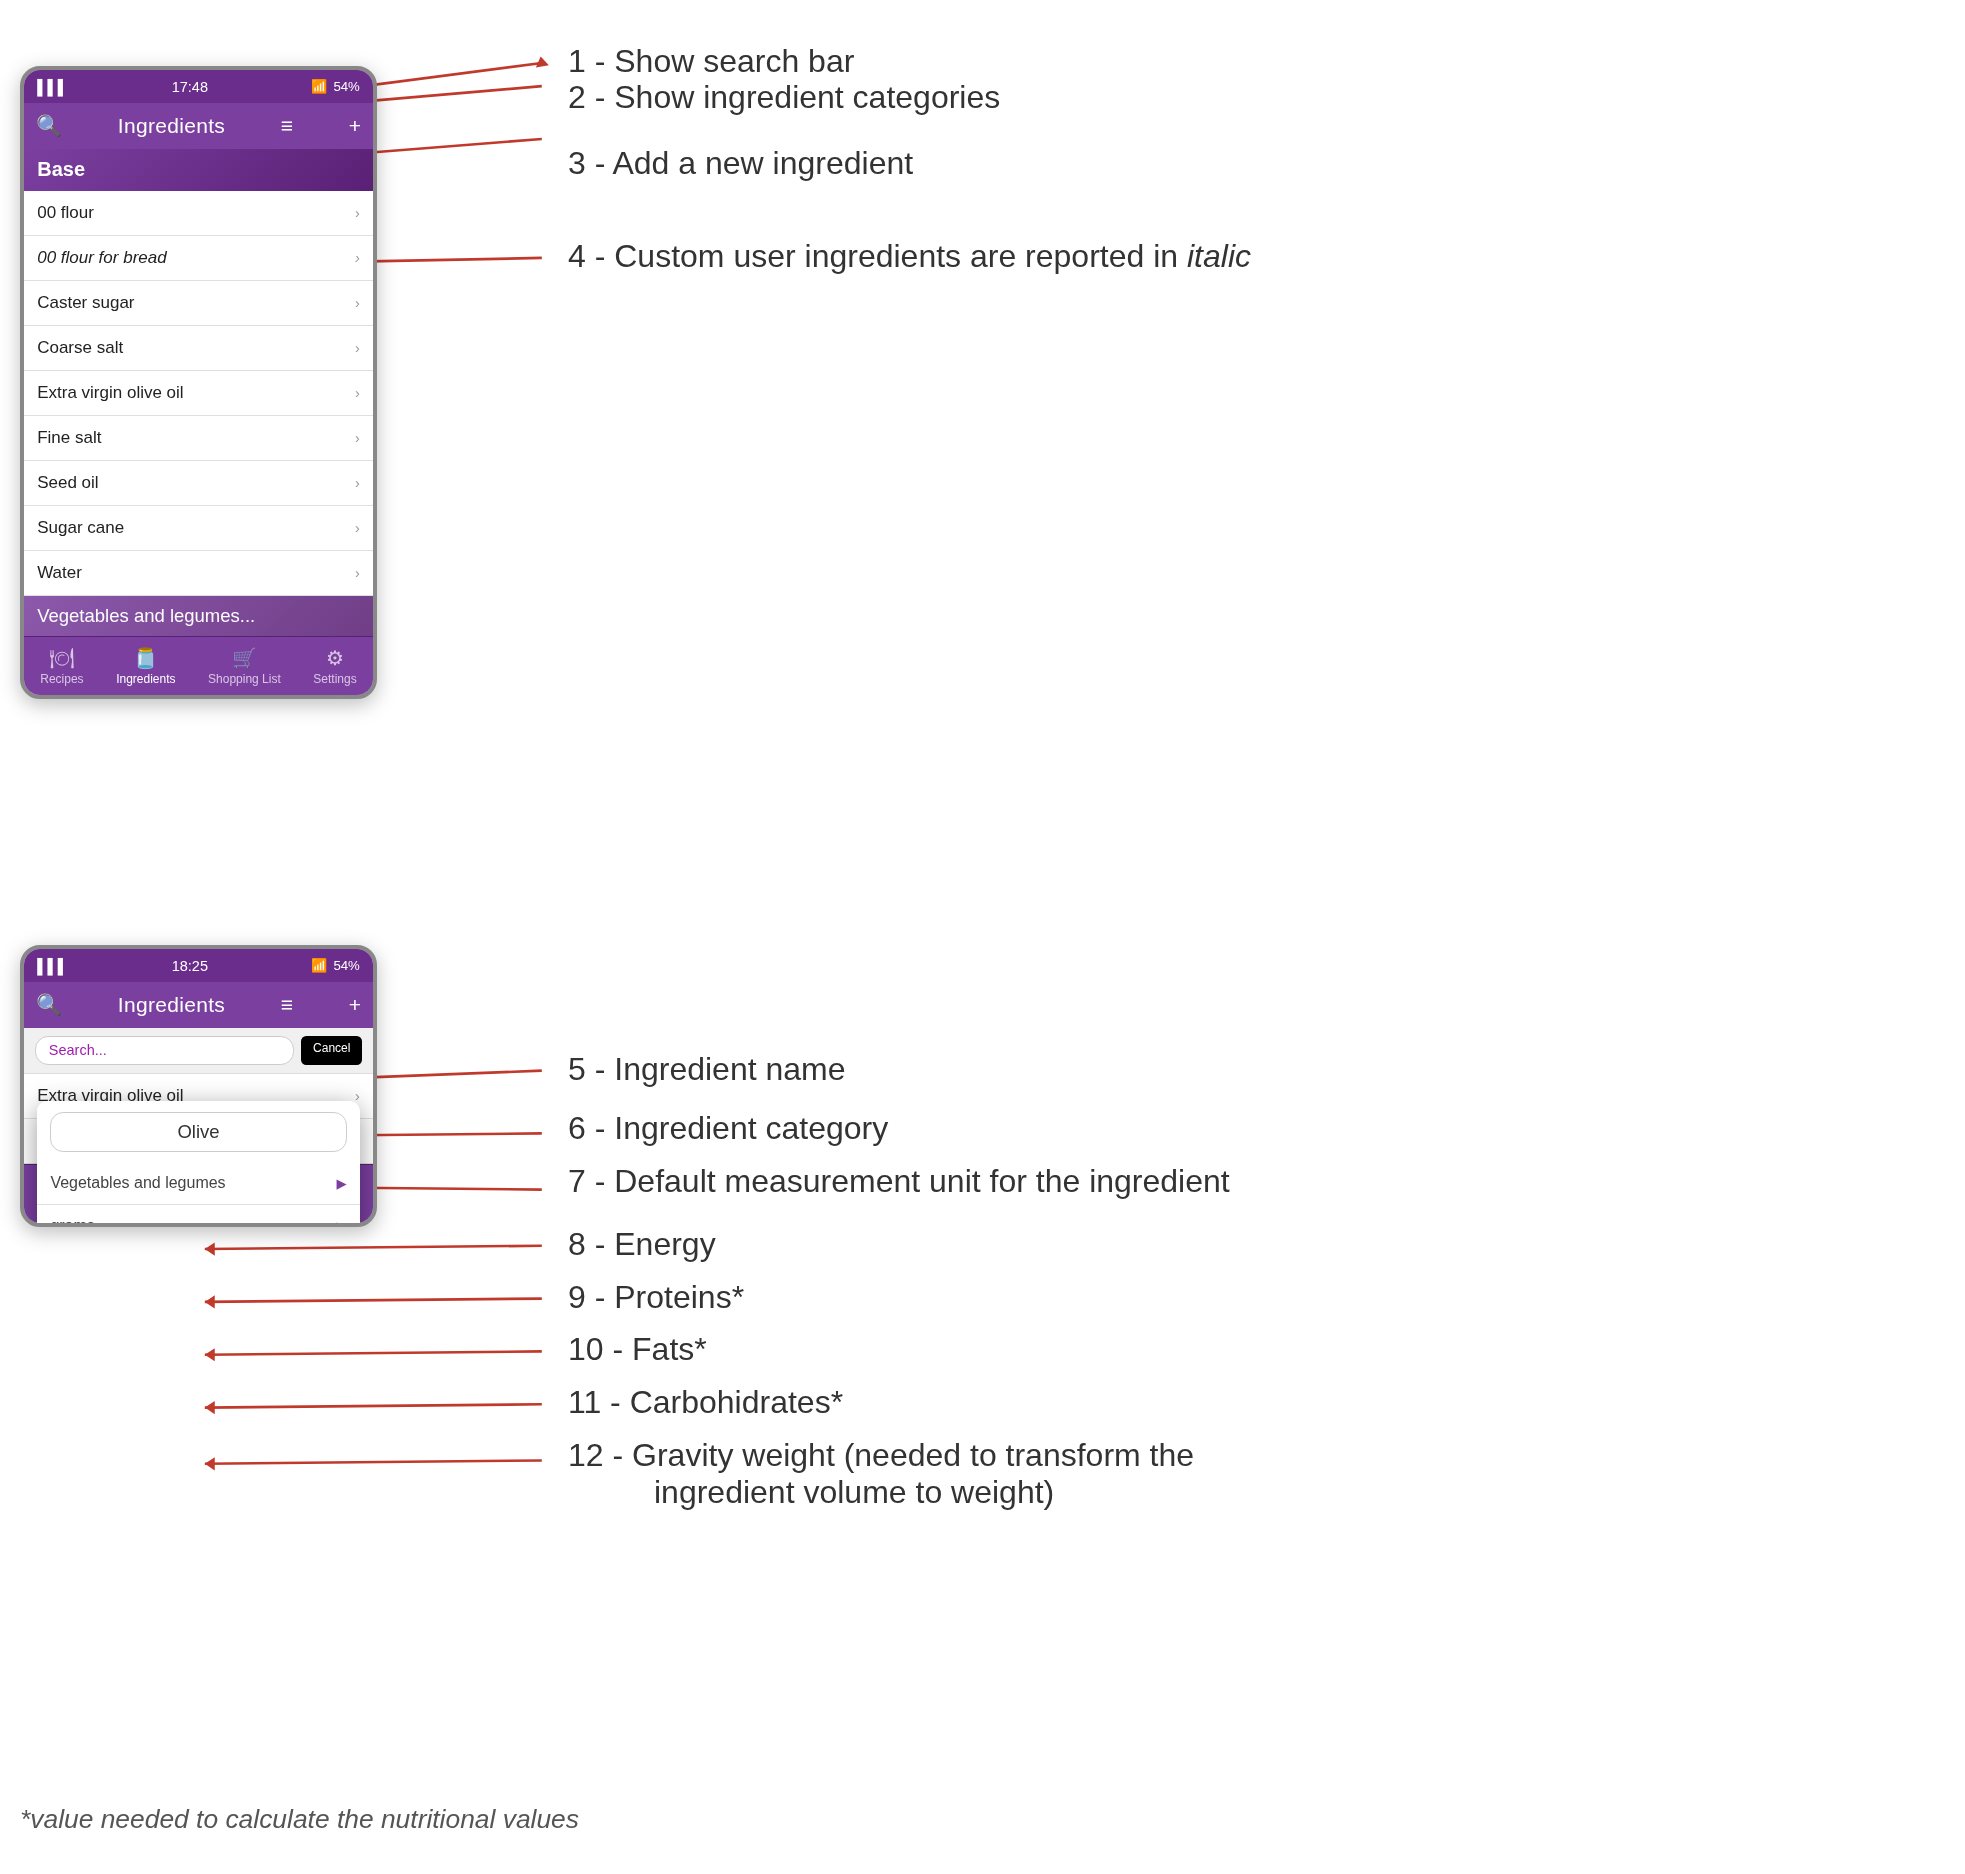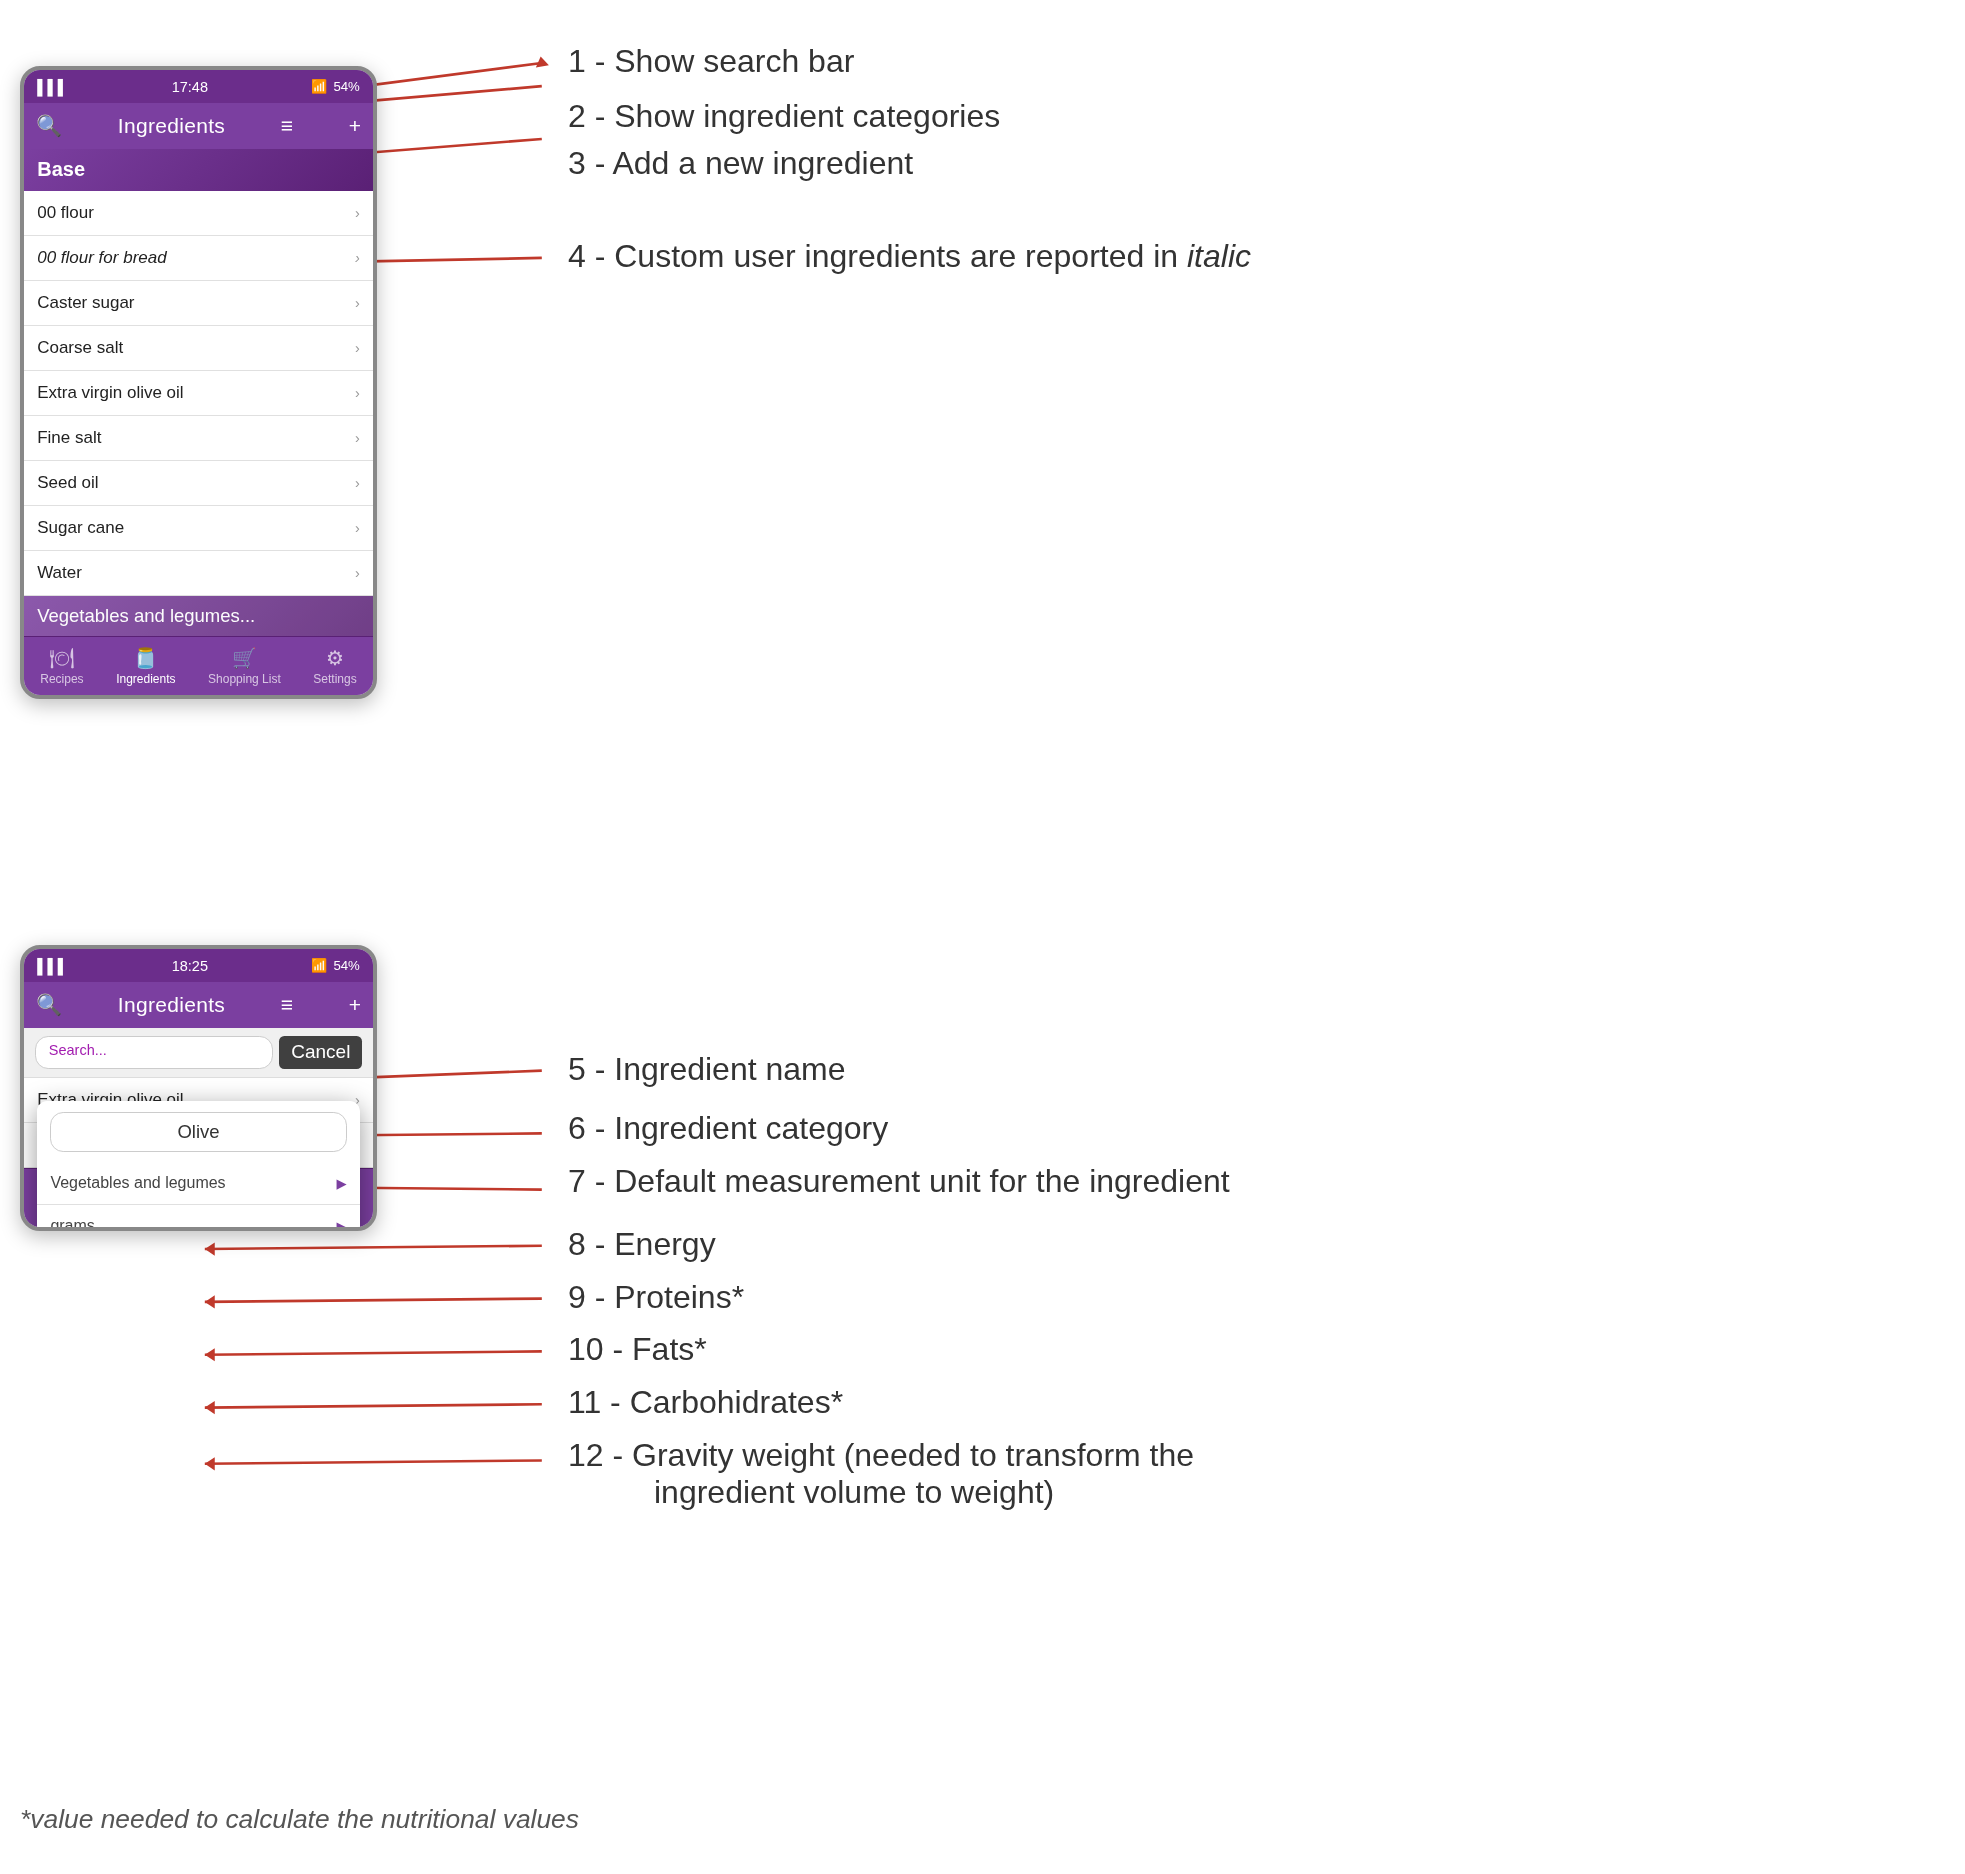--- a/index.html
+++ b/index.html
@@ -323,21 +323,21 @@
     <span class="header-icon">🔍</span>
     <span class="header-title">Ingredients</span>
     <span class="header-icon">≡</span>
     <span class="header-icon">+</span>
   </div>
 
   <div style="position: relative; background: white;">
 
     <div style="display:flex; gap:6.6px; padding: 8px 10.6px; background:#f0f0f0; border-bottom:0.7px solid #ddd;">
       <div style="flex:1; background:white; border:0.7px solid #ccc; border-radius:13.2px; padding:5.3px 13.2px; font-size:14.5px; color:#a21caf;">Search...</div>
-      <div style="background:#404040; color:white; border-radius:5.3px; padding:5.3px 12px; font-size:19px;">Cancel</div>
+      <div style="background:#000000; color:white; border-radius:5.3px; padding:5.3px 12px; font-size:12px;">Cancel</div>
     </div>
     <div class="list-item">
       <span>Extra virgin olive oil</span>
       <span class="chevron">›</span>
     </div>
     <div class="list-item">
       <span>Oli...</span>
       <span class="chevron">›</span>
     </div>
 
@@ -374,21 +374,21 @@
       <span>Shopping List</span>
     </div>
     <div class="tab-item">
       <span class="tab-icon">⚙</span>
       <span>Settings</span>
     </div>
   </div>
 </div>
 
 <div class="annotation" style="top: 43px; left: 568px;">1 - Show search bar</div>
-<div class="annotation" style="top: 79px; left: 568px; margin-top: 19px;">2 - Show ingredient categories</div>
+<div class="annotation" style="top: 79px; left: 568px;">2 - Show ingredient categories</div>
 <div class="annotation" style="top: 145px; left: 568px;">3 - Add a new ingredient</div>
 <div class="annotation" style="top: 238px; left: 568px;">
   <span>4 - Custom user ingredients are reported in </span><em>italic</em>
 </div>
 
 <div class="annotation" style="top: 1051px; left: 568px;">5 - Ingredient name</div>
 <div class="annotation" style="top: 1110px; left: 568px;">6 - Ingredient category</div>
 <div class="annotation" style="top: 1163px; left: 568px;">7 - Default measurement unit for the ingredient</div>
 <div class="annotation" style="top: 1226px; left: 568px;">8 - Energy</div>
 <div class="annotation" style="top: 1279px; left: 568px;">9 - Proteins*</div>

